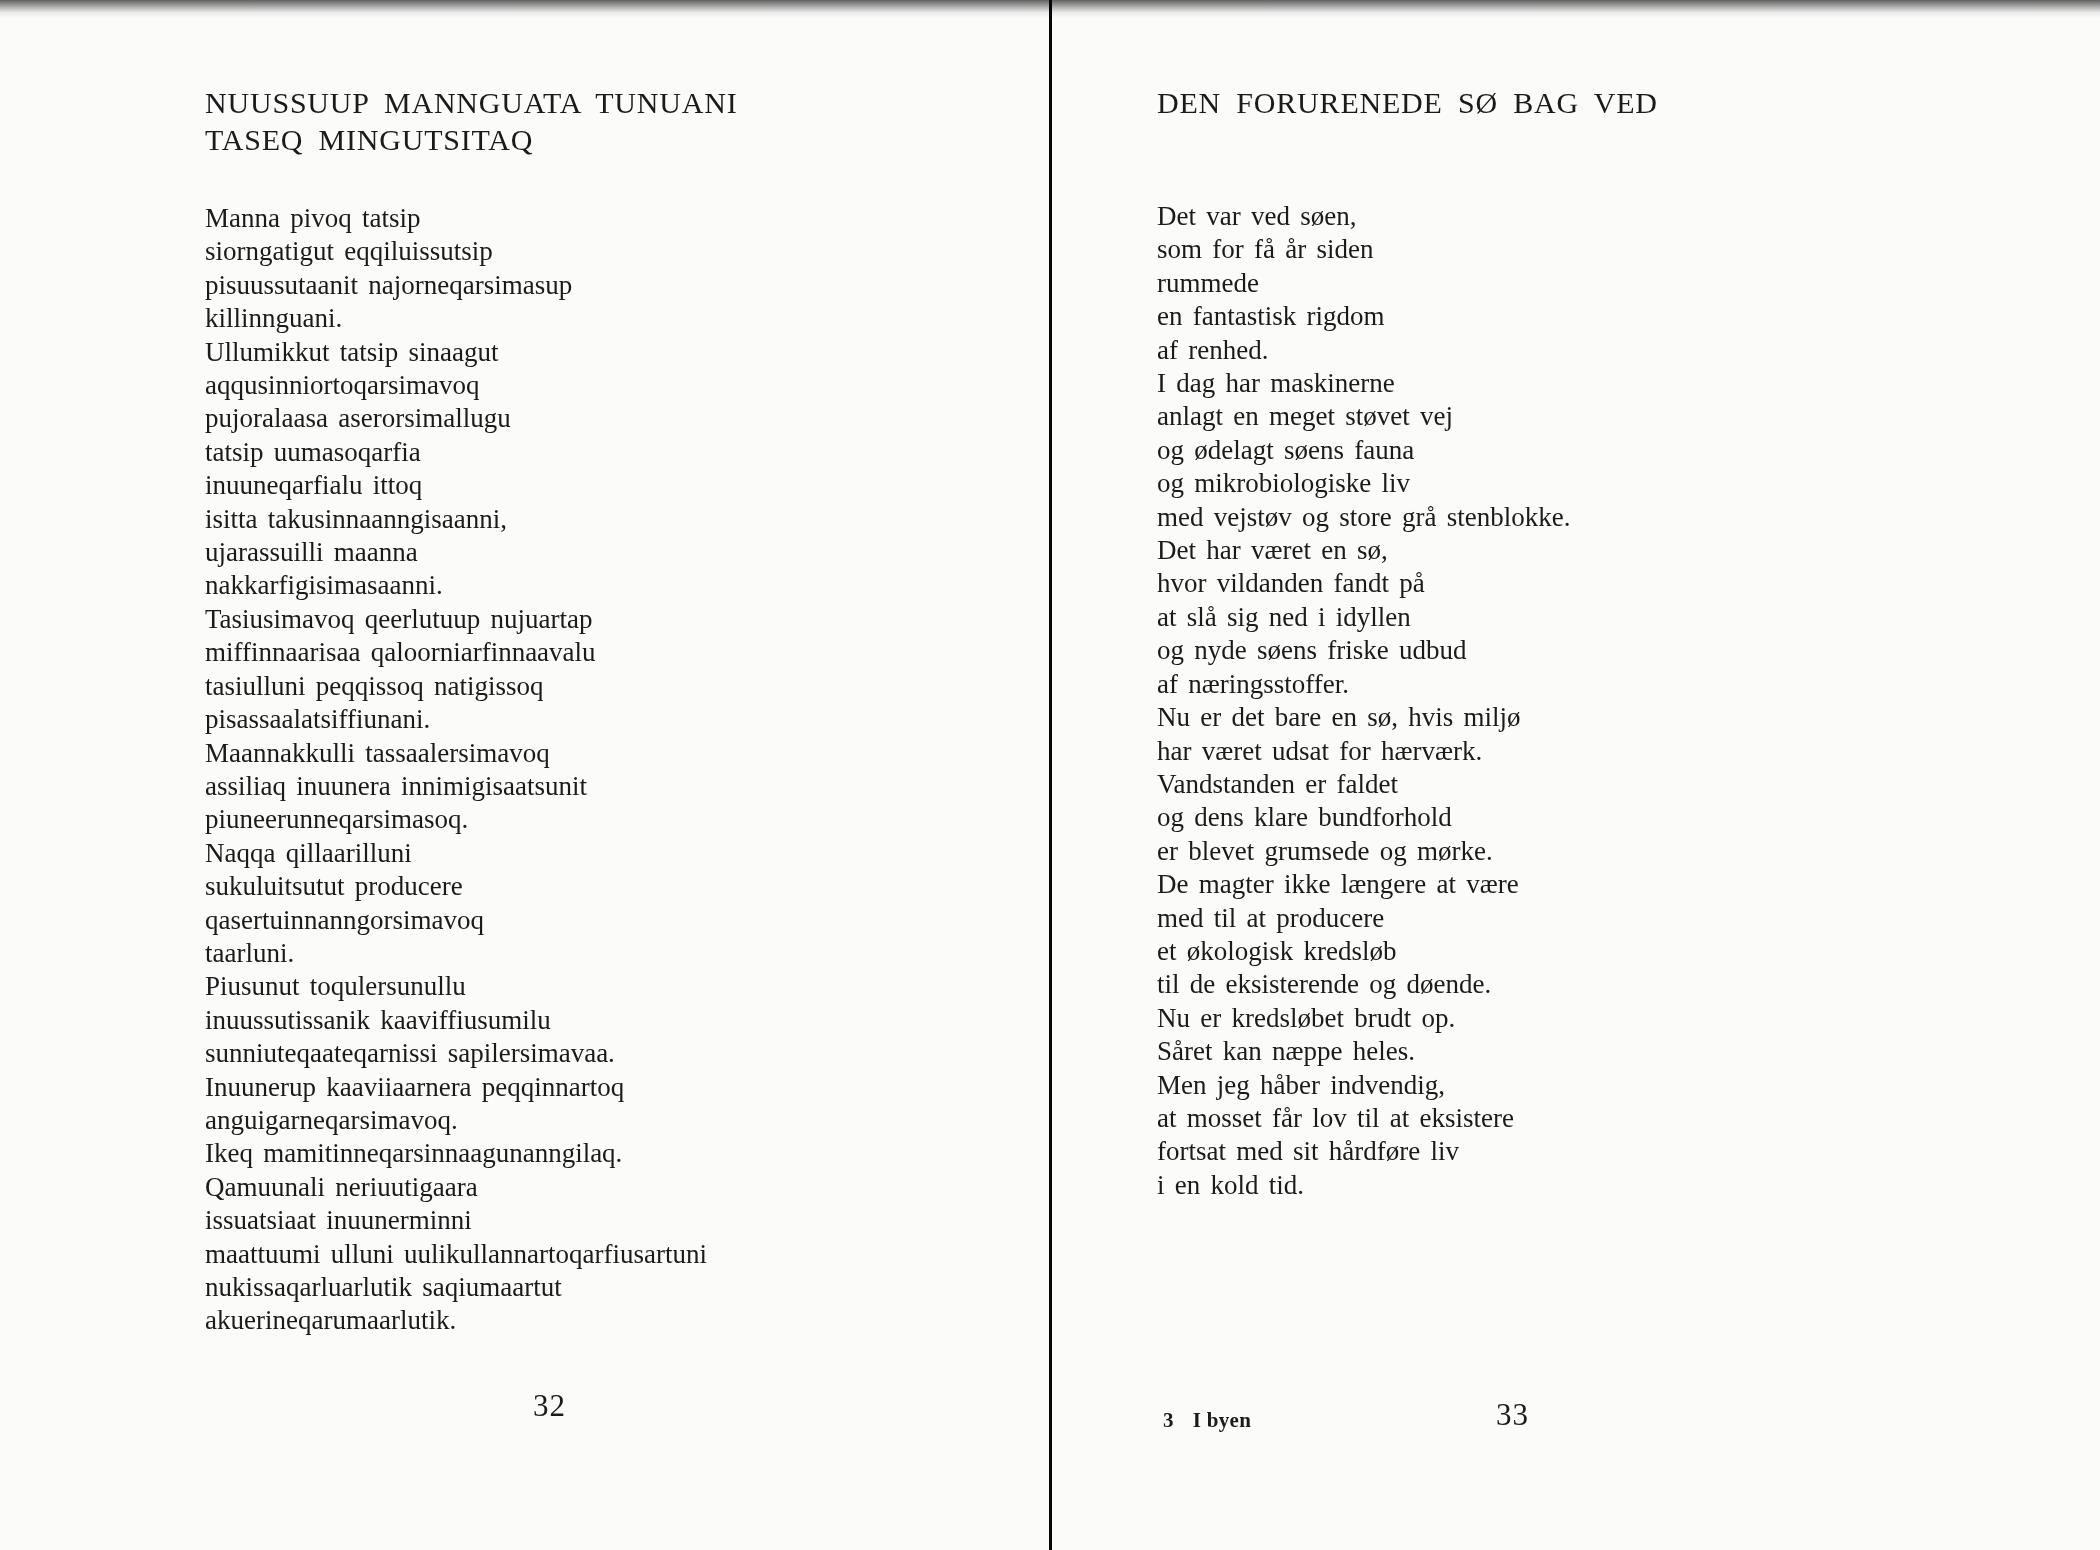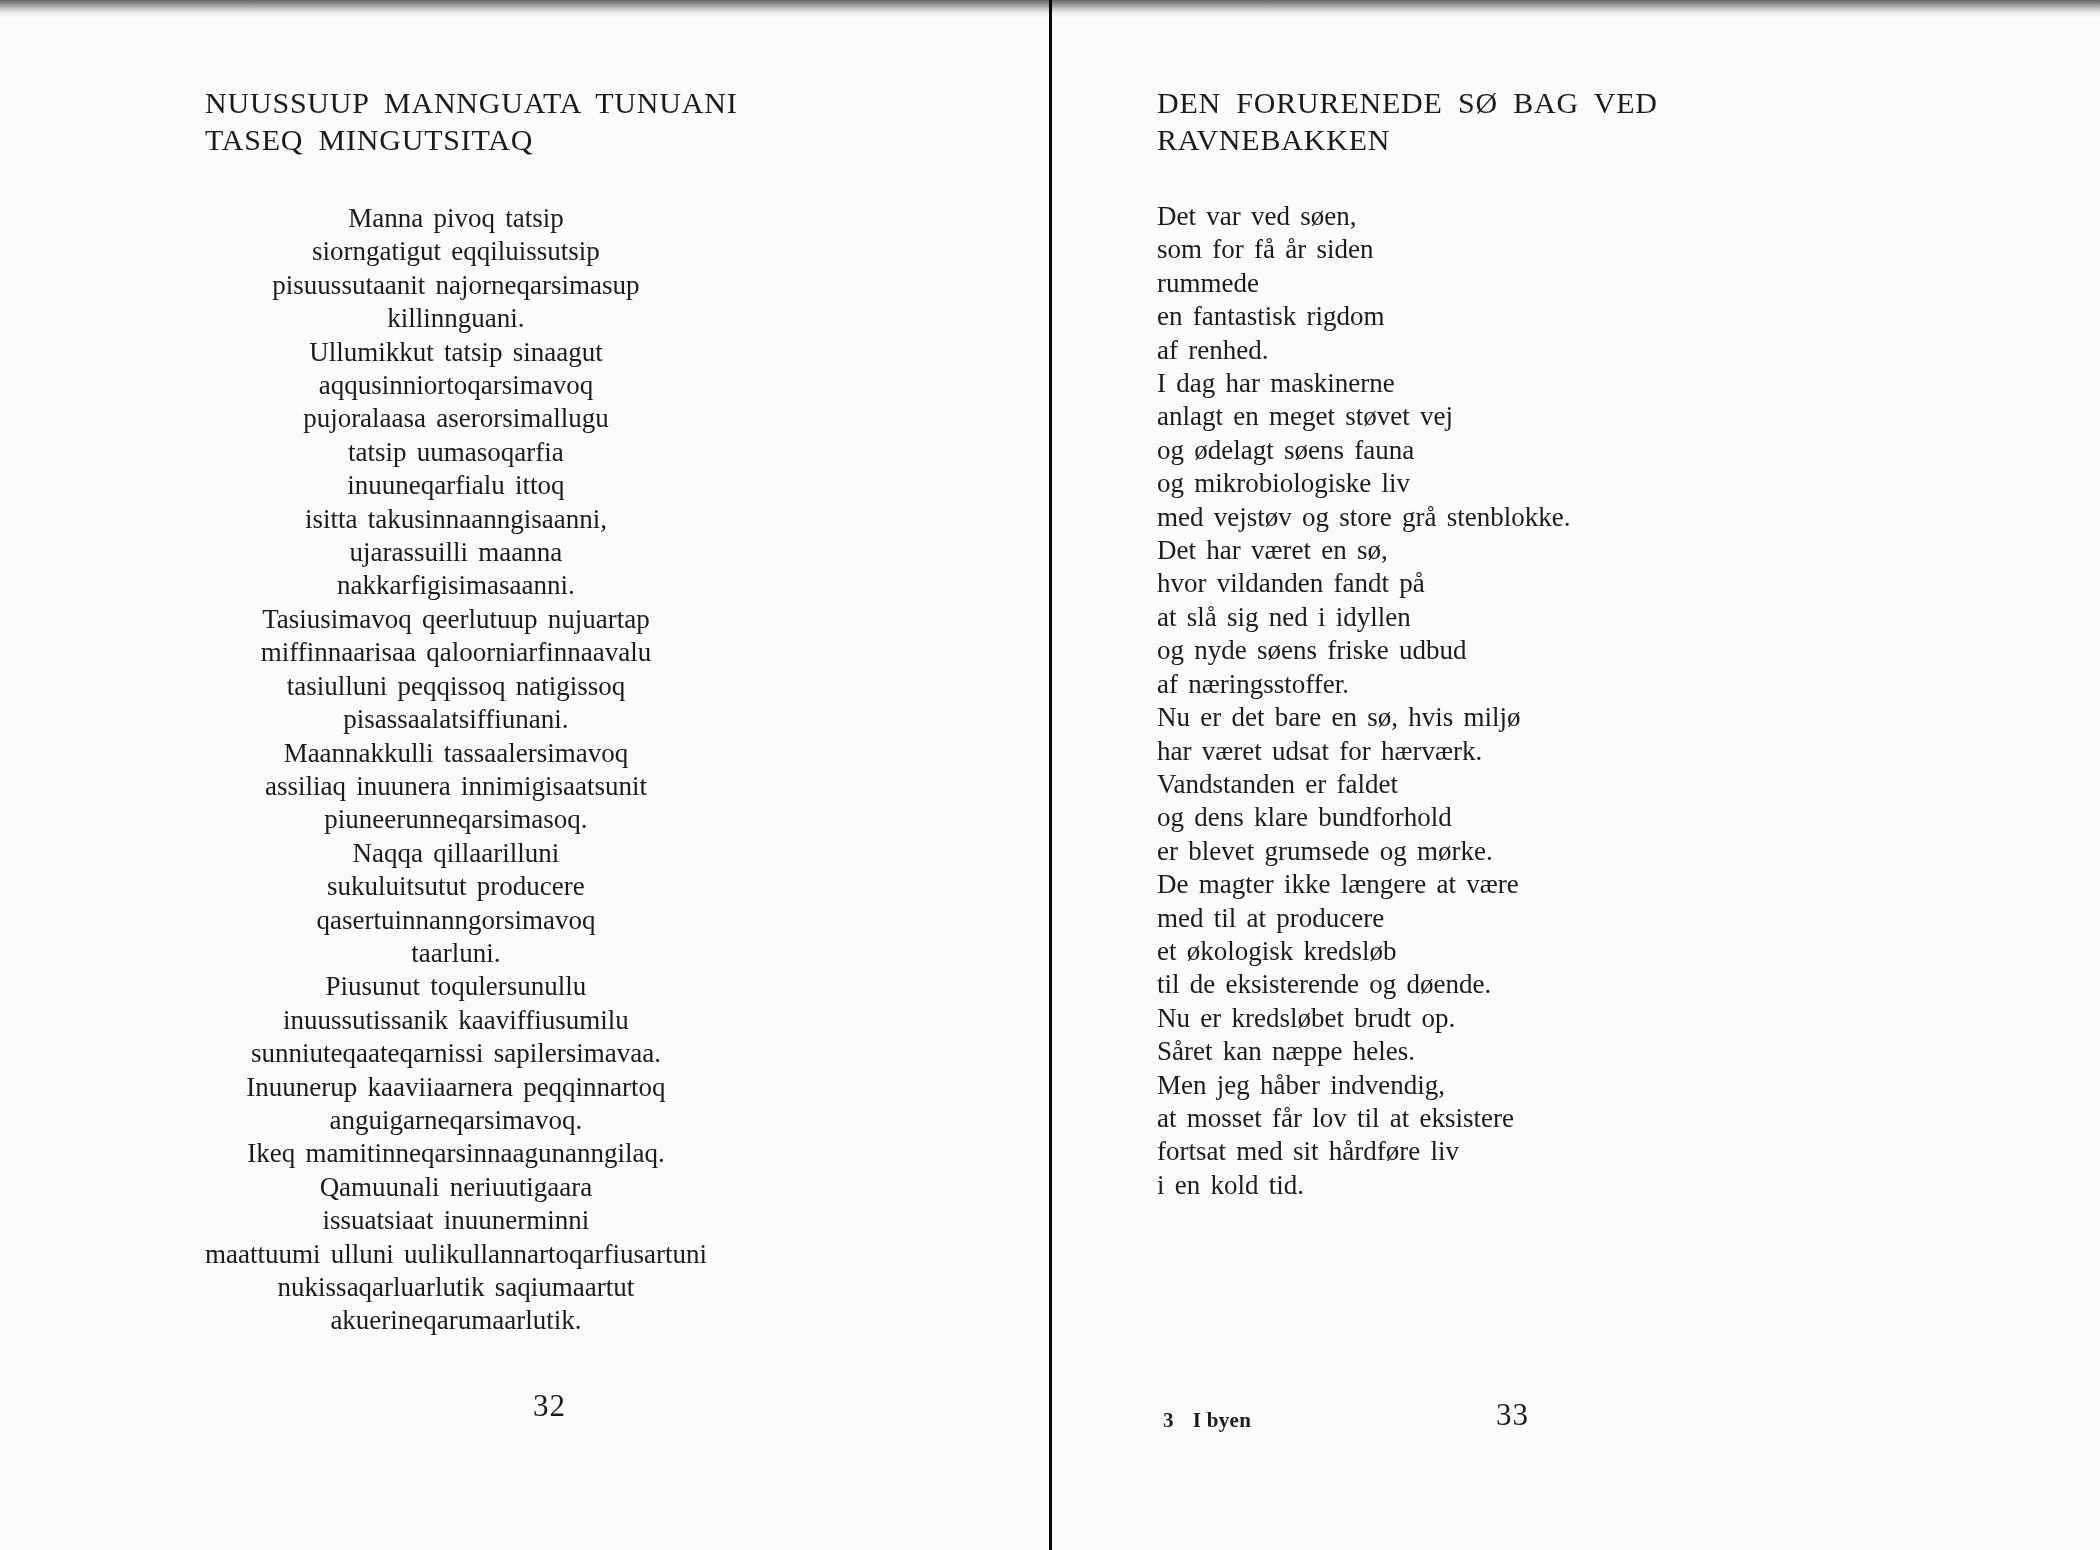--- a/index.html
+++ b/index.html
@@ -51,21 +51,21 @@
   .page-left  .poem-title { left: 205px;  top: 84px; }
   .page-right .poem-title { left: 105px;  top: 84px; }
 
   .poem {
     position: absolute;
     font-size: 27px;
     line-height: 33.4px;
     word-spacing: 3.5px;
     white-space: nowrap;
   }
-  .page-left  .poem { left: 205px; top: 202px; text-align: center; }
+  .page-left  .poem { left: 205px; top: 202px; }
   .page-right .poem { left: 105px; top: 200px; }
 
   .page-number {
     position: absolute;
     font-size: 31px;
     letter-spacing: 1px;
   }
   .page-left  .page-number { left: 533px; top: 1388px; }
   .page-right .page-number { left: 444px; top: 1397px; }
 
@@ -127,21 +127,20 @@
       <div>akuerineqarumaarlutik.</div>
     </div>
   <div class="page-number">32</div>
 </div>
 
 <div class="page-divider"></div>
 
 <div class="page page-right">
   <div class="poem-title">
       <div>DEN FORURENEDE SØ BAG VED</div>
-      <div>RAVNEBAKKEN</div>
     </div>
   <div class="poem">
       <div>Det var ved søen,</div>
       <div>som for få år siden</div>
       <div>rummede</div>
       <div>en fantastisk rigdom</div>
       <div>af renhed.</div>
       <div>I dag har maskinerne</div>
       <div>anlagt en meget støvet vej</div>
       <div>og ødelagt søens fauna</div>

